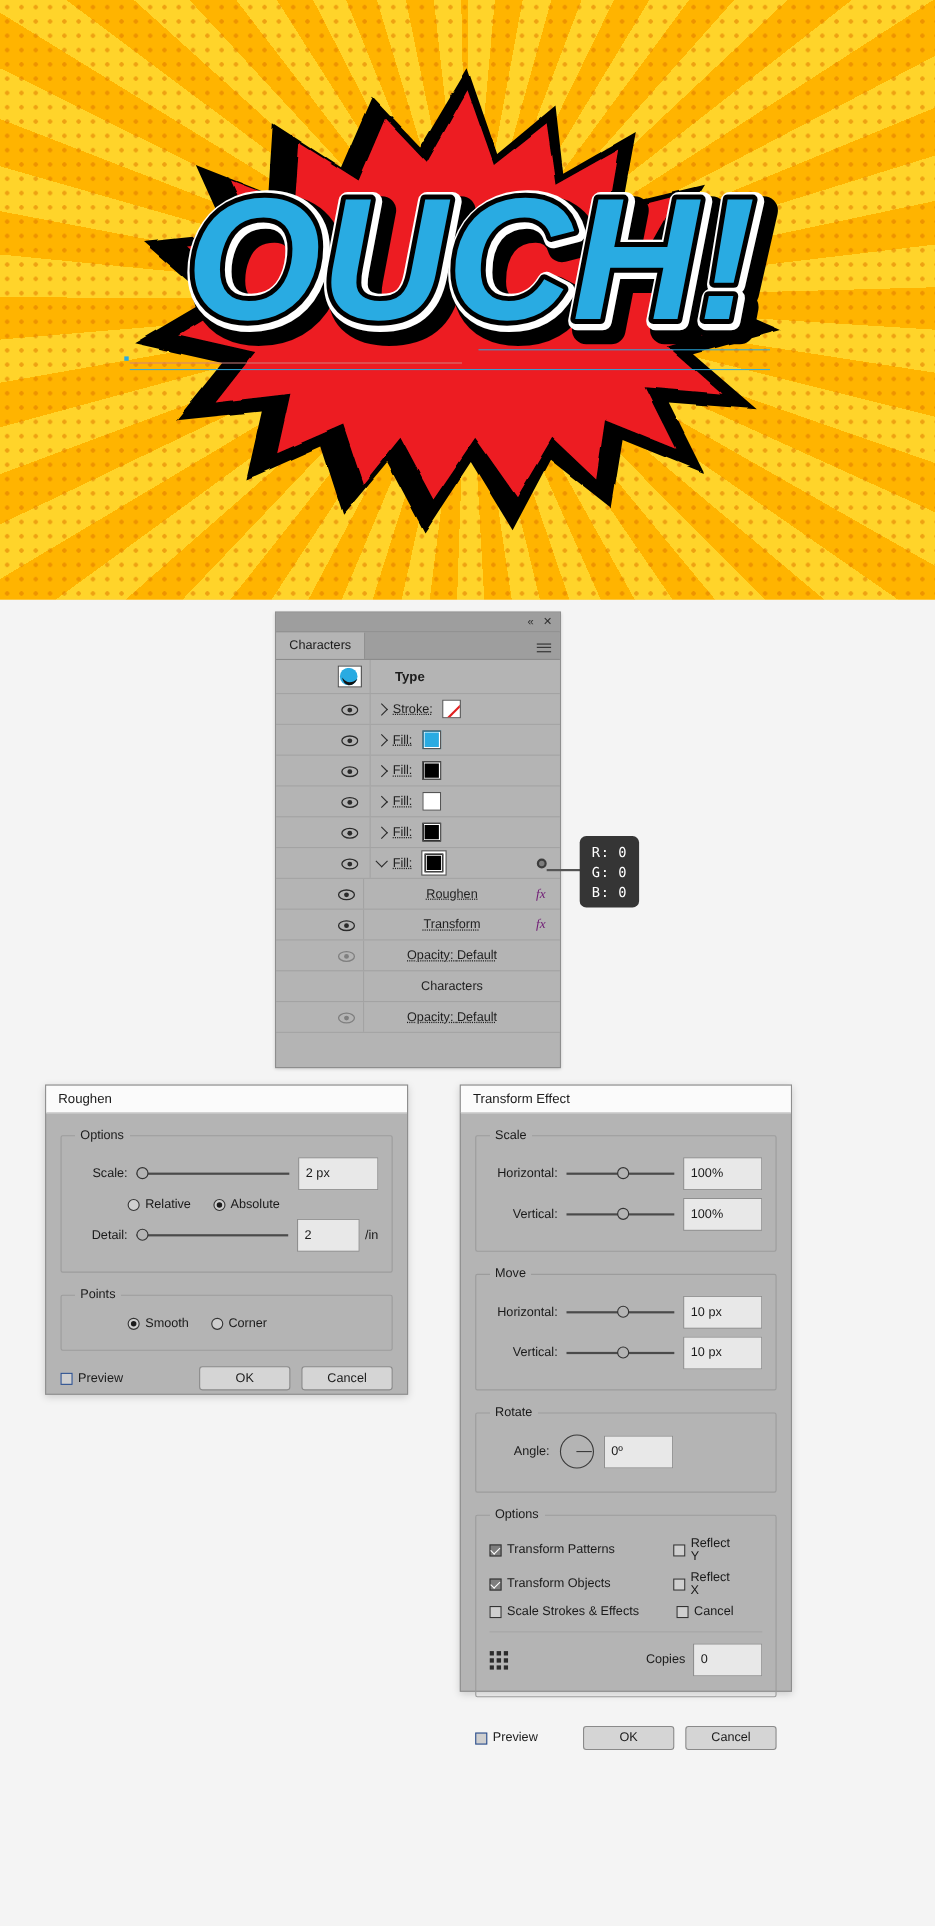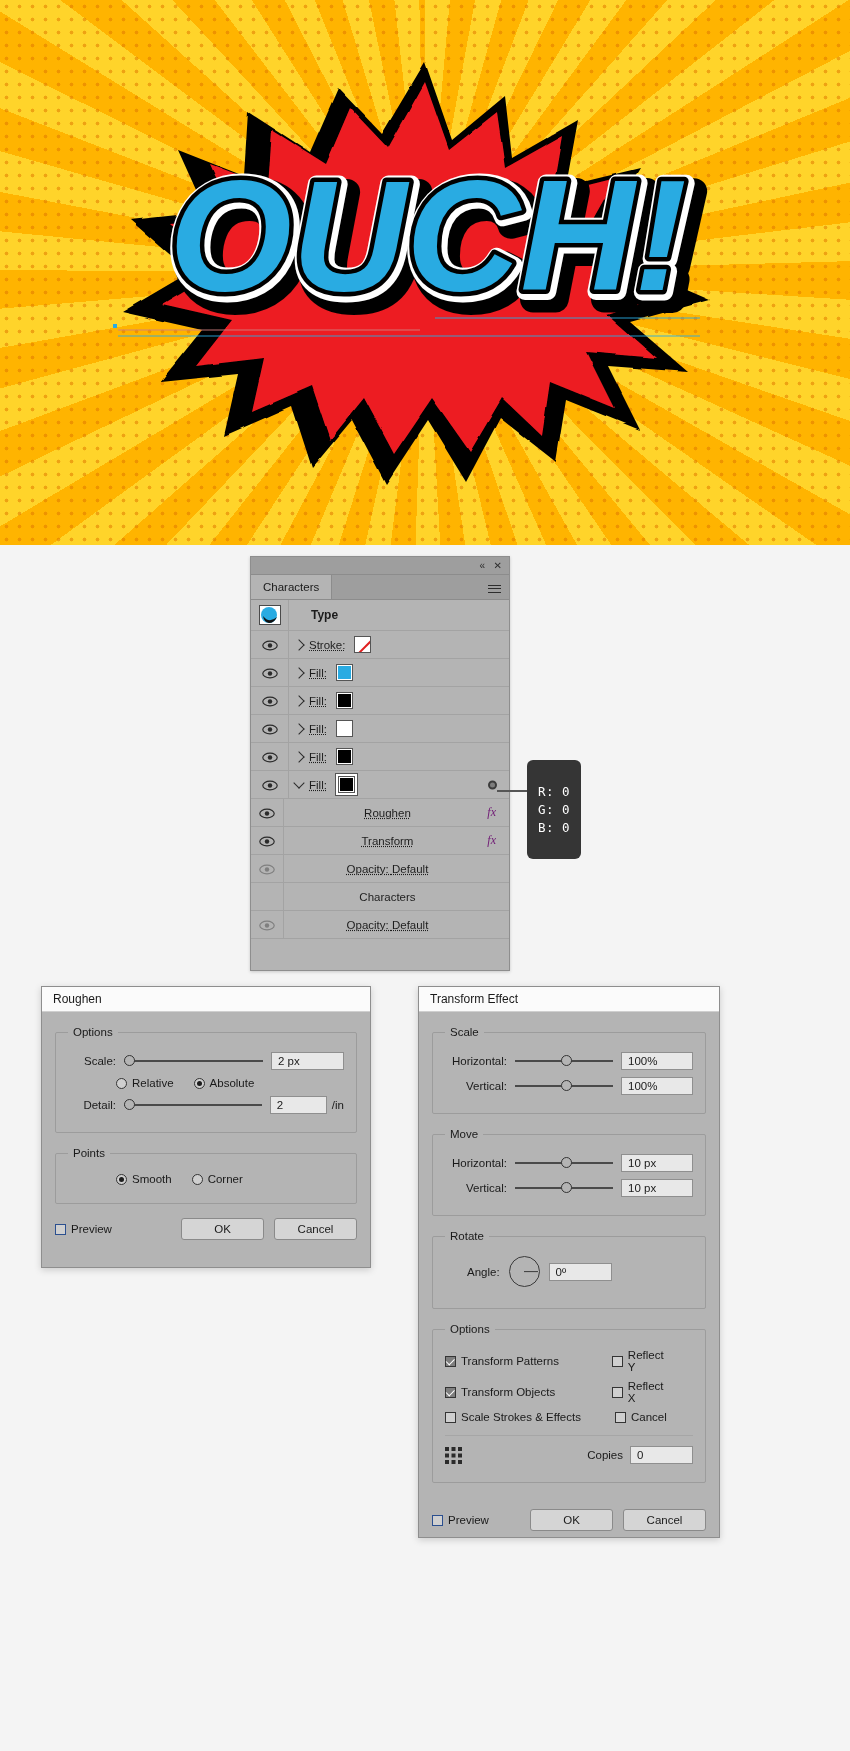--- a/index.html
+++ b/index.html
@@ -61,20 +61,21 @@
   .panel-menu {
     position:absolute; right:8px; top:7px; width:13px;
   }
   .panel-menu i { display:block; height:1px; background:#2d2d2d; margin:2.5px 0; }
 
   .rowlist { background:#b4b4b4; }
   .arow {
     display:flex; align-items:center; height:28px;
     border-bottom:1px solid #a3a3a3;
     position:relative;
+    padding-left:48px;
   }
   .arow.thumbrow { height:31px; }
   .eye-cell {
     width:38px; height:100%; display:flex; align-items:center; justify-content:center;
     border-right:1px solid #a3a3a3;
   }
   .eye { width:15px; height:10px; position:relative; }
   .eye svg { display:block; }
   .eye.dim { opacity:.38; }
   .disc-cell {
@@ -117,21 +118,21 @@
     width:9px; height:9px; border-radius:50%; background:#7d7d7d;
     border:2px solid #3c3c3c;
   }
   .connector {
     position:absolute; left:497px; top:790px; width:38px; height:2px;
     background:#555;
   }
   #rgbtip {
     position:absolute; left:527px; top:760px;
     background:#353535; color:#fff; border-radius:6px;
-    padding:23px 11px; font-family:"DejaVu Sans Mono", monospace;
+    padding:6px 11px; font-family:"DejaVu Sans Mono", monospace;
     font-size:12.5px; line-height:1.42; letter-spacing:.5px;
   }
   .panel-footer {
     position:absolute; left:0; bottom:0; width:100%; height:27px;
     background:#b4b4b4; border-top:1px solid #9a9a9a;
     display:flex; align-items:center; padding:0 10px; gap:11px;
   }
   .ft-sq { width:12px; height:12px; border:1.6px solid #272727; }
   .ft-sq.sel {
     outline:2.5px solid #1c1c1c; outline-offset:2px;
@@ -163,21 +164,21 @@
   .flabel { text-align:right; font-size:11.5px; }
   .slider { flex:1; position:relative; height:14px; margin:0 8px; }
   .slider .track {
     position:absolute; left:0; right:0; top:6px; height:1.5px; background:#4a4a4a;
   }
   .slider .handle {
     position:absolute; top:1px; width:11px; height:11px; border-radius:50%;
     border:1.8px solid #333; background:#b4b4b4;
   }
   .numbox {
-    background:#e8e8e8; border:1px solid #8f8f8f; height:18px;
+    background:#e8e8e8; border:1px solid #8f8f8f; height:30px;
     display:flex; align-items:center; padding:0 6px; font-size:11.5px;
   }
   .radio, .cbox {
     width:11px; height:11px; border:1.4px solid #343434; display:inline-flex;
     align-items:center; justify-content:center; margin-right:5px; flex:none;
     background:#cfcfcf;
   }
   .radio { border-radius:50%; }
   .radio.on::after { content:""; width:5px; height:5px; border-radius:50%; background:#1c1c1c; }
   .cbox.on { background:#7e7e7e; }

